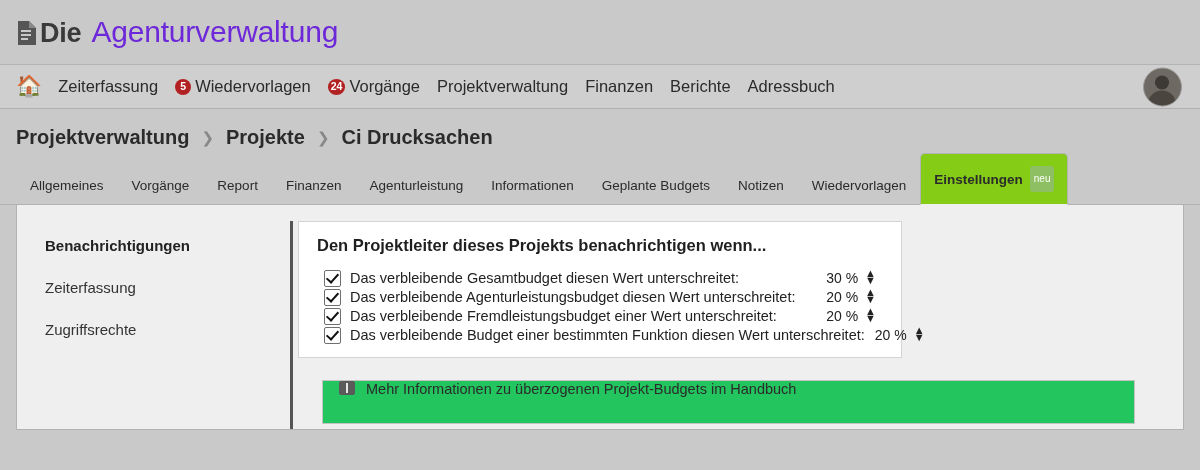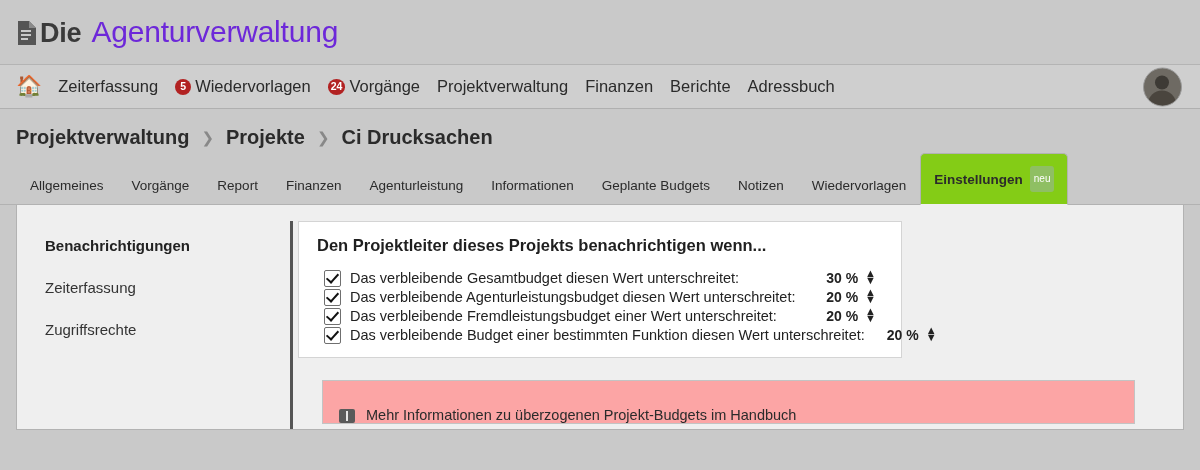--- a/index.html
+++ b/index.html
@@ -246,44 +246,44 @@
     width: 5px; height: 10px;
     border: solid #111;
     border-width: 0 2.2px 2.2px 0;
     transform: rotate(42deg);
   }
   .opt-label {
     flex: 1 1 auto;
     white-space: nowrap;
   }
   .opt-value {
-    font-weight: bold;
+    font-weight: normal;
     font-size: 14px;
-    margin-left: 22px;
+    margin-left: 10px;
     white-space: nowrap;
   }
   .stepper {
     display: inline-flex;
     flex-direction: column;
     align-items: center;
     justify-content: center;
     margin-left: 7px;
     line-height: 0.62;
     font-size: 11px;
     color: #222;
     cursor: pointer;
   }
 
   .info-bar {
     margin: 22px 24px 0 29px;
-    background: #fca5a5;
+    background: #22c55e;
     border: 1px solid #c3c3c3;
     height: 44px;
     display: flex;
-    align-items: flex-end;
+    align-items: flex-start;
     gap: 11px;
     padding: 0 16px;
     box-sizing: border-box;
     font-size: 14.5px;
     color: #2b2b2b;
   }
   .book-icon {
     width: 16px;
     height: 14px;
     background: #5a5a5a;

